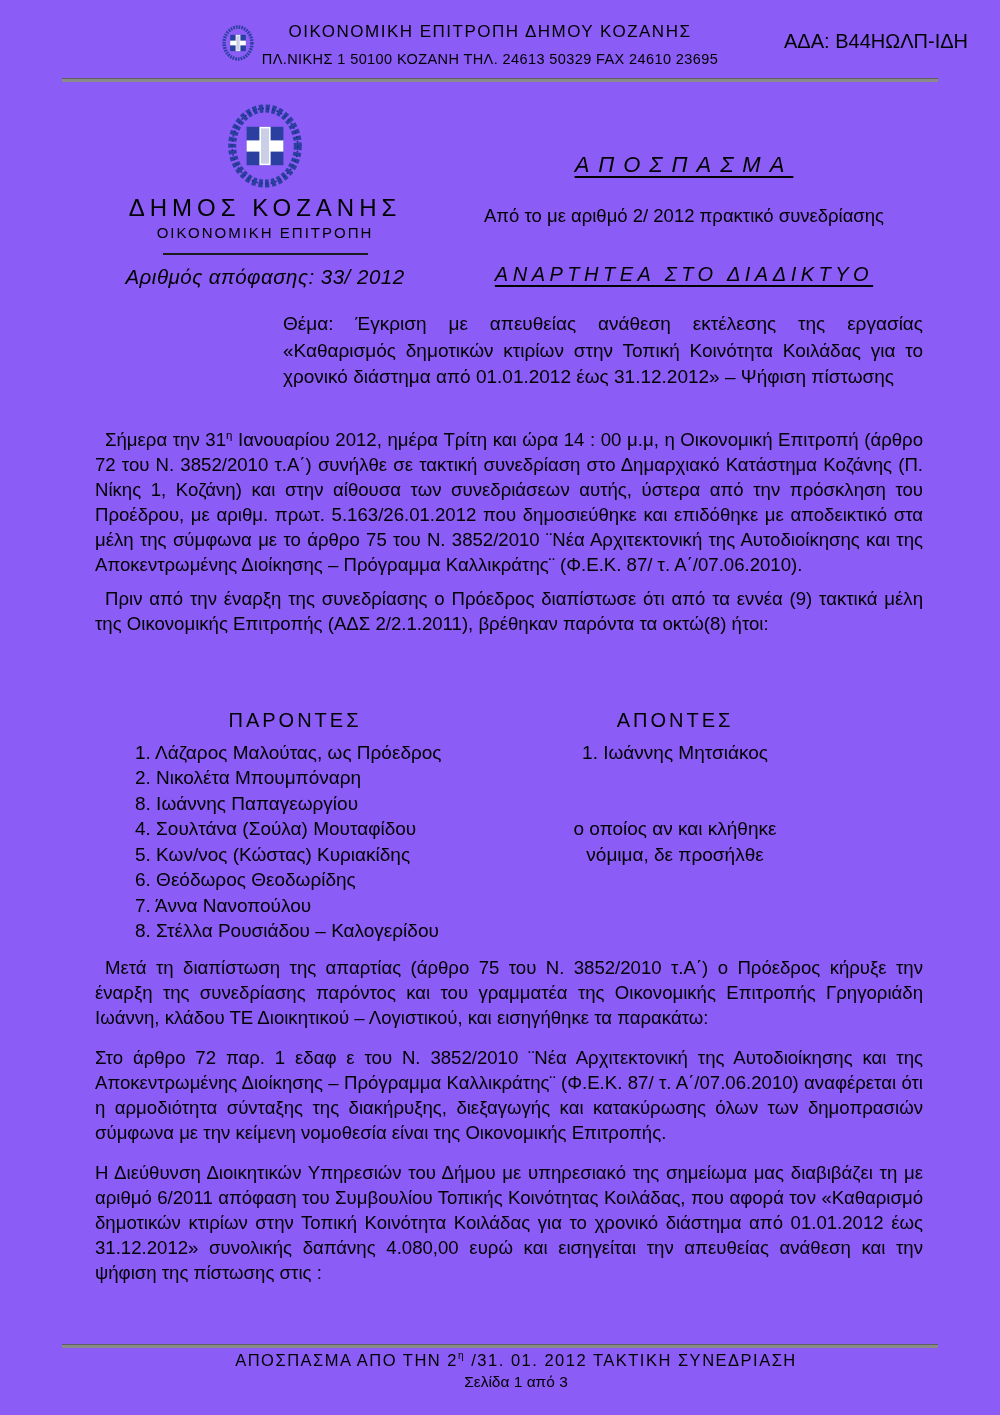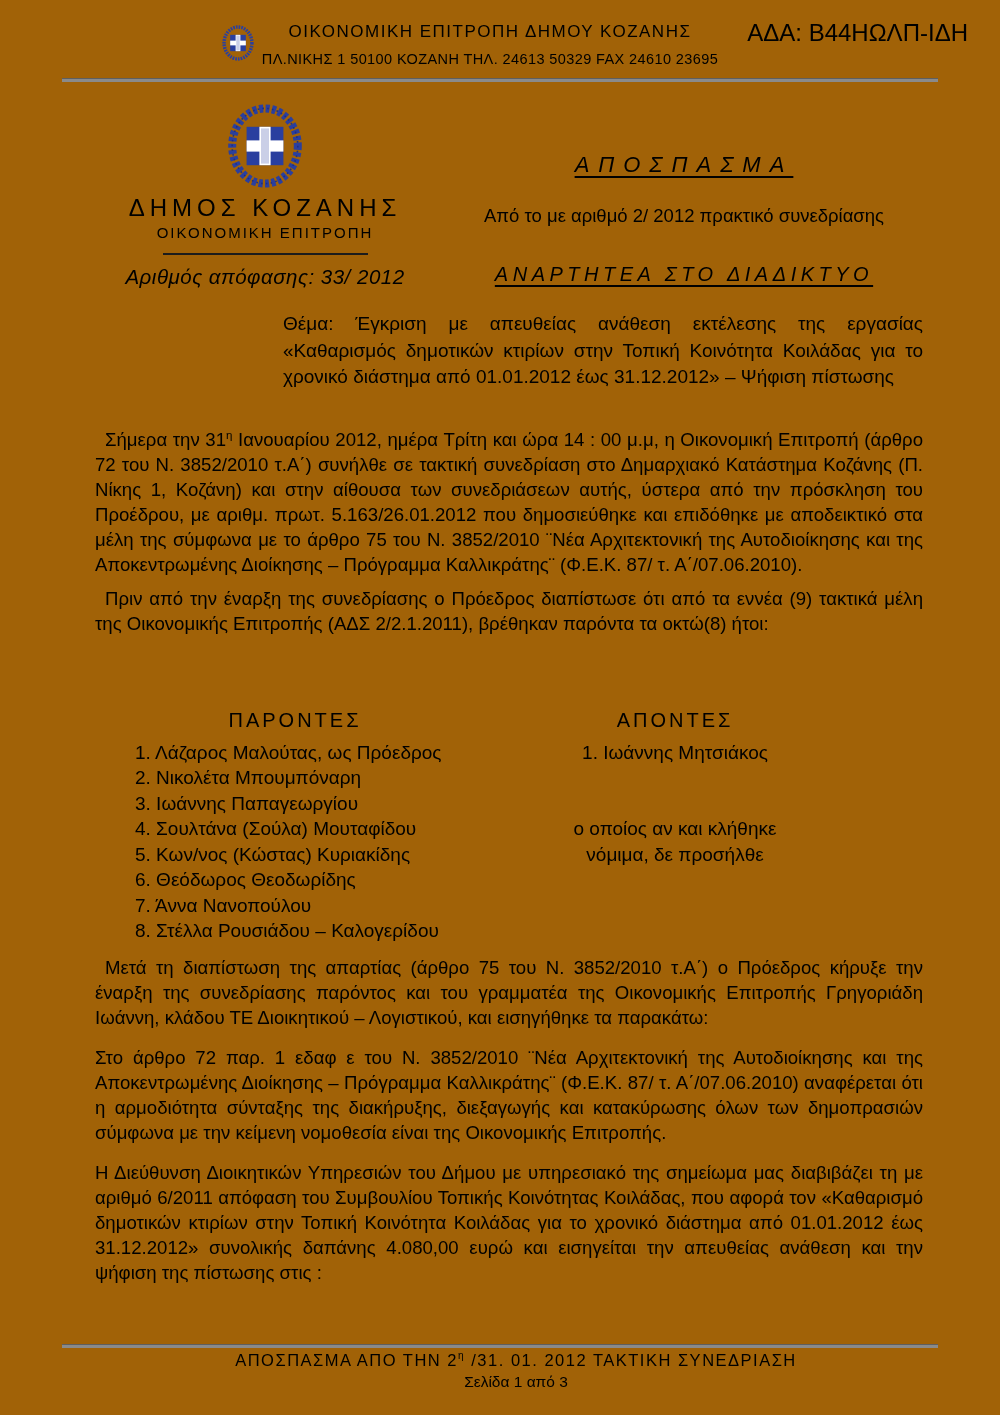--- a/index.html
+++ b/index.html
@@ -1,28 +1,28 @@
 <!DOCTYPE html>
 <html><head>
 <meta charset="utf-8">
 <style>
   html,body{margin:0;padding:0;background:#ffffff;}
   .page{
     position:relative;
     width:1000px;height:1415px;
-    background:#a16207;
+    background:#8b5cf6;
     font-family:"Liberation Sans", sans-serif;
     color:#000;
     overflow:hidden;
   }
   
   .letterhead-center{position:absolute;left:250px;top:22px;width:480px;text-align:center;}
   .org-line{font-size:17px;letter-spacing:1.5px;font-weight:500;}
   .address-line{font-size:14.5px;letter-spacing:.4px;margin-top:9px;}
-  .ada{position:absolute;right:32px;top:19px;font-size:24px;}
+  .ada{position:absolute;right:32px;top:30px;font-size:20px;}
   .small-logo{position:absolute;left:221px;top:24px;width:34px;height:38px;}
   .rule{position:absolute;left:62px;width:876px;height:3px;background:#8a8a8a;border-top:1px solid #5f5f5f;}
   .rule-top{top:78px;}
   .rule-bottom{top:1344px;}
   
   .left-block{position:absolute;left:105px;top:102px;width:320px;text-align:center;}
   .big-logo{width:80px;height:88px;margin:0 auto;display:block;}
   .municipality{font-size:24px;letter-spacing:5px;margin-top:4px;}
   .committee{font-size:15px;letter-spacing:2px;margin-top:2px;}
   .title-divider{width:205px;height:0;border-top:2.5px solid #1c1c1c;margin:12px auto 10px auto;}
@@ -118,21 +118,21 @@
     </div>
     <div class="att-row">
       <div class="att-left">1. Λάζαρος Μαλούτας, ως Πρόεδρος</div>
       <div class="att-right">1. Ιωάννης Μητσιάκος</div>
     </div>
     <div class="att-row">
       <div class="att-left">2. Νικολέτα Μπουμπόναρη</div>
       <div class="att-right"></div>
     </div>
     <div class="att-row">
-      <div class="att-left">3. Ιωάννης Παπαγεωργίου</div>
+      <div class="att-left">8. Ιωάννης Παπαγεωργίου</div>
       <div class="att-right"></div>
     </div>
     <div class="att-row">
       <div class="att-left">4. Σουλτάνα (Σούλα) Μουταφίδου</div>
       <div class="att-right">ο οποίος αν και κλήθηκε</div>
     </div>
     <div class="att-row">
       <div class="att-left">5. Κων/νος (Κώστας) Κυριακίδης</div>
       <div class="att-right">νόμιμα, δε προσήλθε</div>
     </div>

